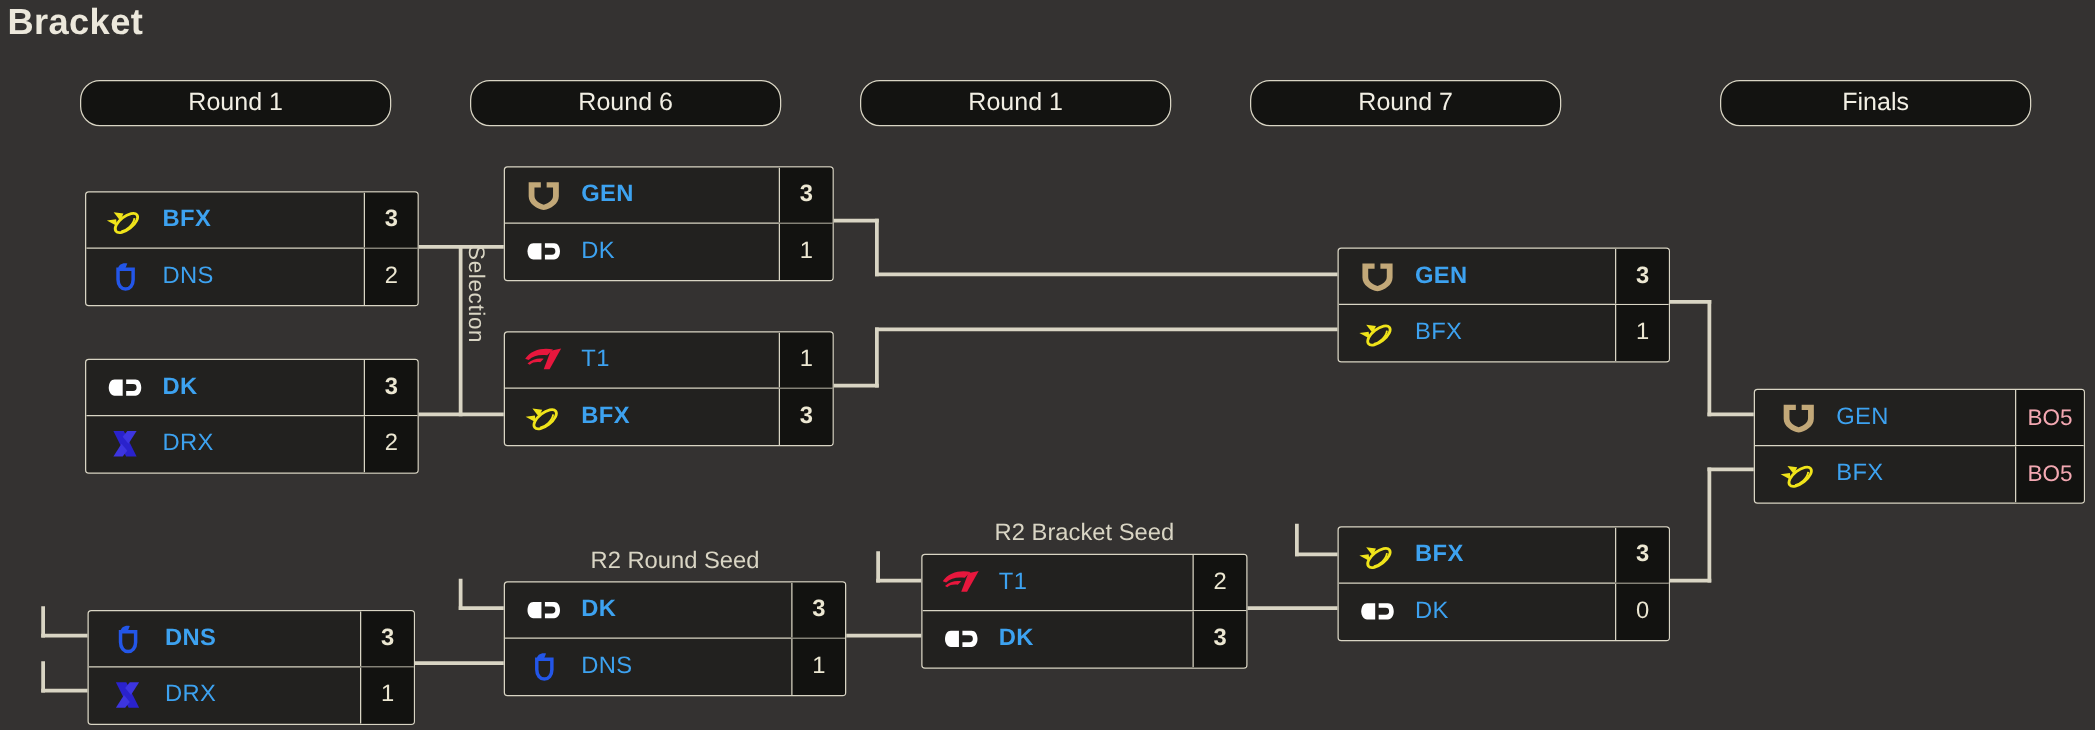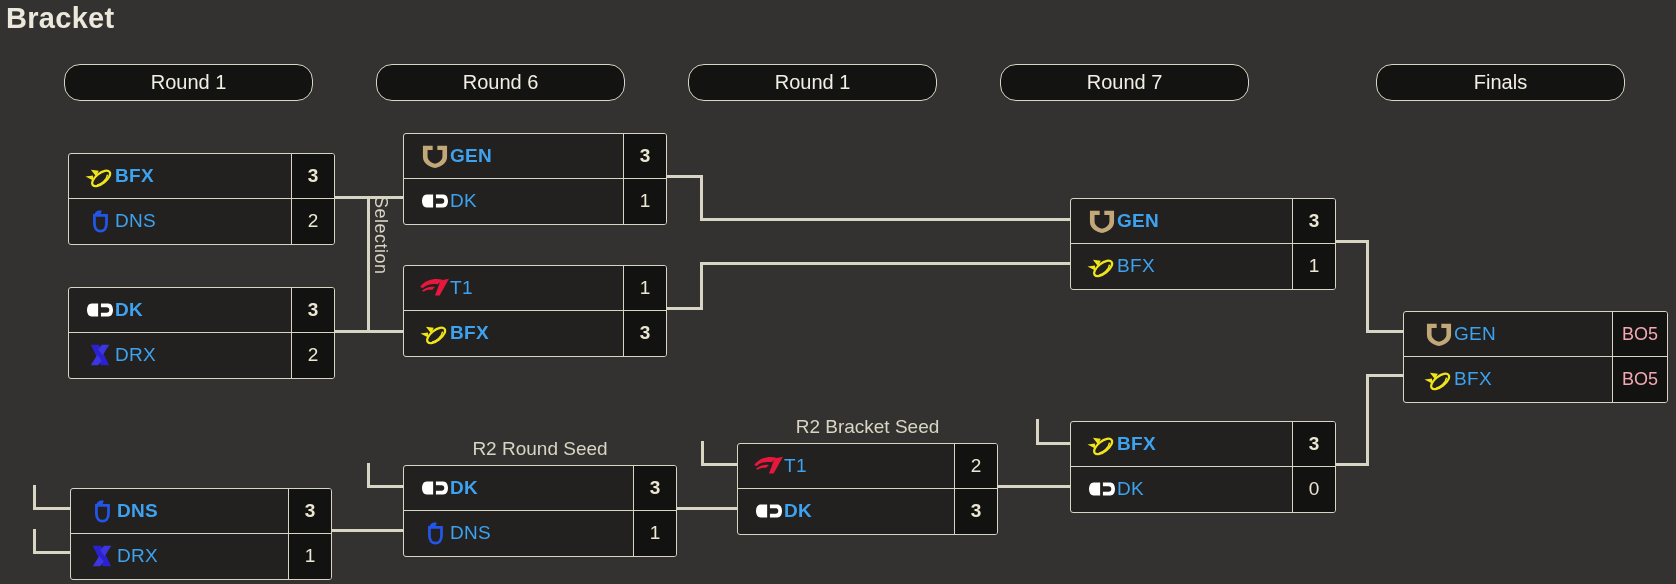--- a/index.html
+++ b/index.html
@@ -14,21 +14,21 @@
   }
   *{box-sizing:border-box;margin:0;padding:0}
   html,body{background:var(--bg);font-family:"Liberation Sans","DejaVu Sans",sans-serif;}
   #stage{position:relative;width:1676px;height:584px;background:var(--bg);overflow:hidden}
   .page-title{position:absolute;left:6px;top:2px;font-size:29px;font-weight:bold;color:#ece8dc;letter-spacing:.3px}
   .round-header{position:absolute;top:64px;width:249px;height:37px;background:#131311;border:1.5px solid var(--line);
     border-radius:16px;display:flex;align-items:center;justify-content:center;font-size:20px;color:#f2efe4}
   .match{position:absolute;border:1.5px solid var(--line);border-radius:3px;background:var(--panel);overflow:hidden}
   .team-row{display:flex;height:44px;align-items:stretch}
   .team-row + .team-row{border-top:1.5px solid var(--line);height:45.5px}
-  .name-cell{flex:1;display:flex;align-items:center;padding-left:16px;min-width:0}
+  .name-cell{flex:1;display:flex;align-items:center;gap:15px;padding-left:16px;min-width:0}
   .logo{width:30px;height:26px;flex:0 0 auto}
   .tname{font-size:19px;color:var(--team-blue);letter-spacing:.3px;white-space:nowrap}
   .score-cell{width:43px;flex:0 0 auto;border-left:1.5px solid var(--line);background:var(--dark-cell);
     display:flex;align-items:center;justify-content:center;font-size:19px;color:var(--score-text)}
   .winner .tname,.winner .score-cell{font-weight:bold}
   .bo5 .score-cell{color:var(--bo5-pink);width:55px;font-size:18px}
   .hline{position:absolute;height:3px;background:var(--line)}
   .vline{position:absolute;width:3px;background:var(--line)}
   .bracket-label{position:absolute;text-align:center;font-size:19px;color:var(--label);white-space:nowrap}
   .selection-label{position:absolute;left:370px;top:196px;height:138px;writing-mode:vertical-rl;

